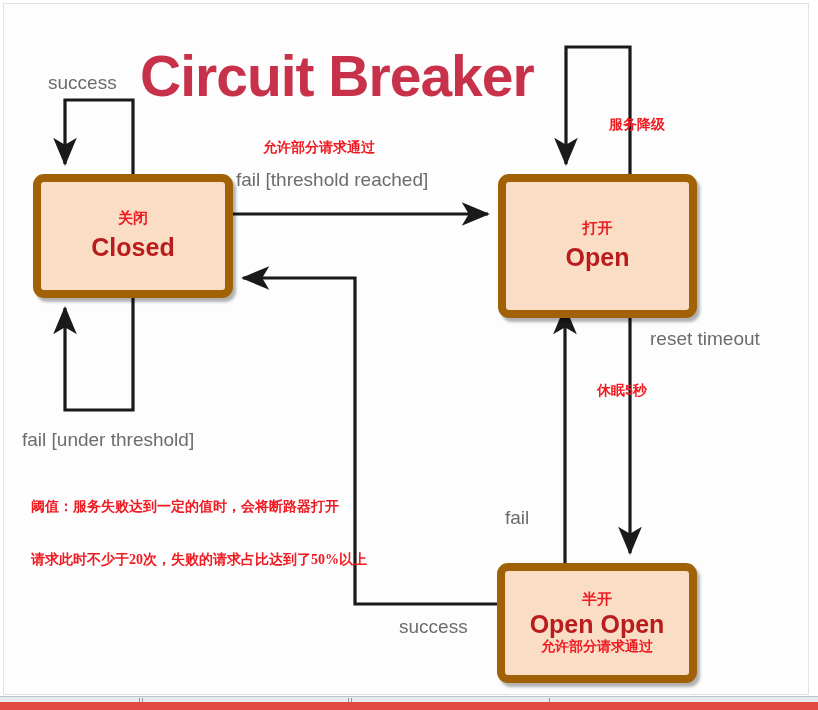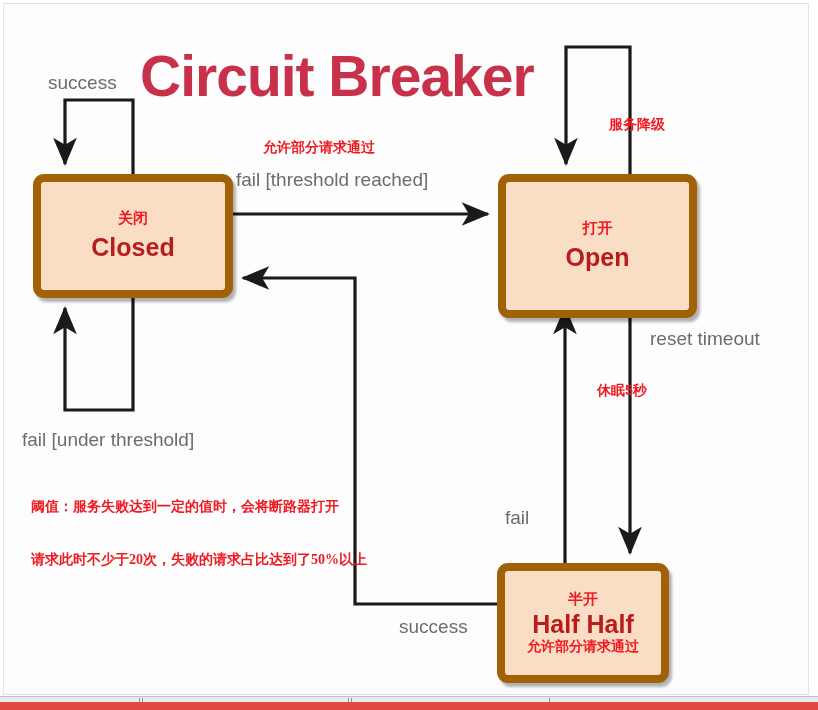--- a/index.html
+++ b/index.html
@@ -65,21 +65,21 @@
     line-height: 1.15;
   }
   .state-note {
     color: #ee1b22;
     font-size: 14px;
     font-weight: bold;
     line-height: 1.1;
   }
   #box-closed   { left: 33px;  top: 174px; width: 200px; height: 124px; }
   #box-open     { left: 498px; top: 174px; width: 199px; height: 144px; }
-  #box-halfopen { left: 497px; top: 563px; width: 172px; height: 120px; }
+  #box-halfopen { left: 497px; top: 563px; width: 200px; height: 120px; }
   #box-closed .state-cn { margin-bottom: 6px; }
   #box-open .state-cn   { margin-bottom: 6px; }
   #box-halfopen .state-cn { margin-bottom: 2px; }
   #box-halfopen .state-note { margin-top: 1px; }
   
   .edge-label {
     position: absolute;
     color: #6d6c6c;
     font-size: 19px;
     white-space: nowrap;
@@ -185,21 +185,21 @@
     <span class="state-en">Closed</span>
   </div>
 
   <div class="state-box" id="box-open">
     <span class="state-cn">打开</span>
     <span class="state-en">Open</span>
   </div>
 
   <div class="state-box" id="box-halfopen">
     <span class="state-cn">半开</span>
-    <span class="state-en">Half Half</span>
+    <span class="state-en">Open Open</span>
     <span class="state-note">允许部分请求通过</span>
   </div>
 
   <div class="edge-label" id="lbl-success-top">success</div>
 
 
   <div class="edge-label" id="lbl-fail-threshold">fail [threshold reached]</div>
 
   <div class="edge-label" id="lbl-fail-under">fail [under threshold]</div>
 

